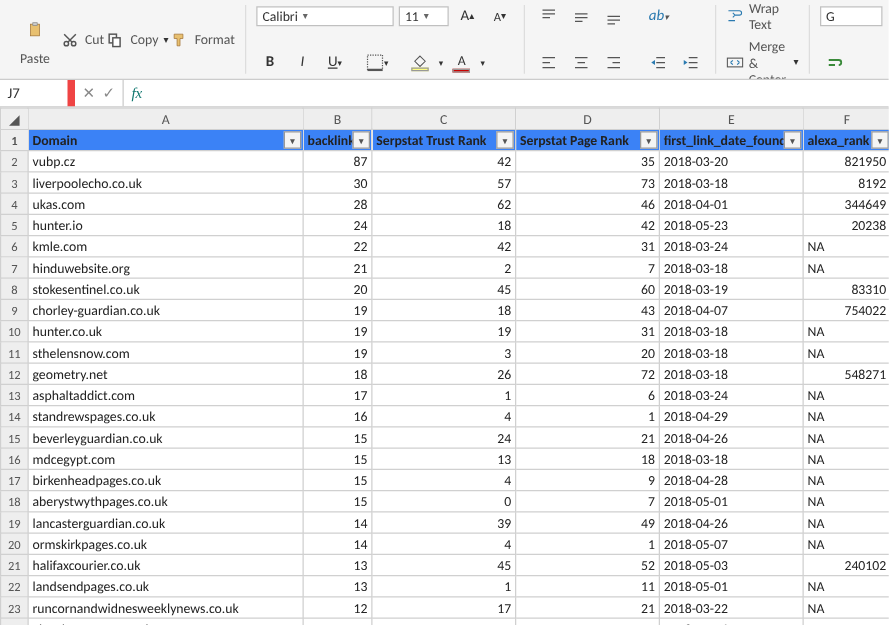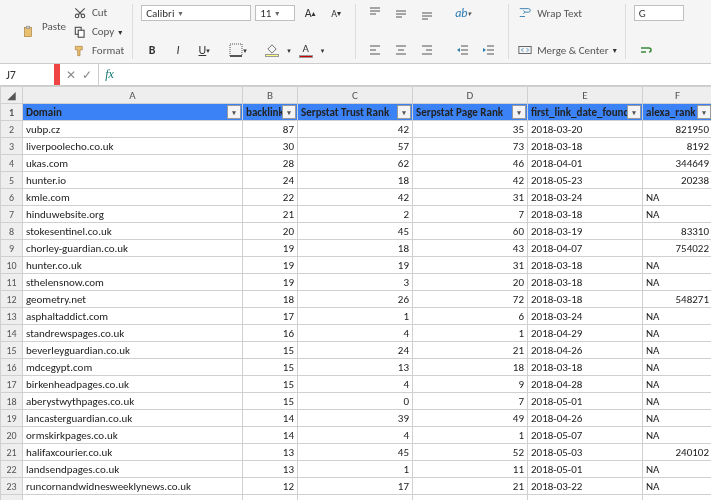--- a/index.html
+++ b/index.html
@@ -5,21 +5,21 @@
   * { box-sizing: border-box; margin: 0; padding: 0; }
   body { font-family: Calibri, -apple-system, "Segoe UI", sans-serif; font-size: 12px; background: #fff; color: #333; overflow: hidden; width: 711px; height: 500px; }
   
   .ribbon { background: #f5f5f5; border-bottom: 1px solid #ccc; height: 64px; display: flex; align-items: stretch; padding: 4px 8px; gap: 8px; overflow: hidden; }
   .rgroup { display: flex; flex-direction: column; justify-content: space-between; border-right: 1px solid #ddd; padding-right: 8px; }
   .rgroup:last-child { border-right: none; }
   .row-h { display: flex; align-items: center; gap: 4px; height: 18px; }
   .ico { display: inline-flex; align-items: center; justify-content: center; width: 16px; height: 16px; }
   .ico svg { width: 14px; height: 14px; }
   .lbl { font-size: 11px; color: #555; }
-  .clip-big { display: flex; flex-direction: row; justify-content: center; padding: 0 6px; }
+  .clip-big { display: flex; flex-direction: column; align-items: center; justify-content: center; padding: 0 6px; }
   .clip-big .ico { width: 28px; height: 28px; }
   .clip-big .lbl { margin-top: 2px; }
   .dd { display: inline-flex; align-items: center; border: 1px solid #c0c0c0; background: #fff; height: 16px; padding: 0 4px; font-size: 11px; gap: 4px; }
   .dd .caret { font-size: 8px; color: #666; }
   .btn { display: inline-flex; align-items: center; justify-content: center; width: 24px; height: 20px; border: 1px solid transparent; cursor: pointer; }
   .btn.sq { width: 22px; }
   .swatch { display: inline-block; width: 12px; height: 12px; background: #c00; border: 1px solid #999; }
   .swatch.fill { background: #ffff80; }
   
   .namebox-row { display: flex; align-items: center; height: 22px; border-bottom: 1px solid #ccc; background: #fff; }
@@ -54,21 +54,21 @@
   <div class="rgroup" style="flex-direction:row;align-items:center;">
     <div class="clip-big">
       <span class="ico">
           <svg viewBox="0 0 24 24">
             <rect x="6" y="4" width="12" height="16" fill="#e8c070" stroke="#a07030"></rect>
             <rect x="9" y="2" width="6" height="4" fill="#ccc" stroke="#888"></rect>
           </svg>
         </span>
       <span class="lbl">Paste</span>
     </div>
-    <div style="display:flex;flex-direction:column;gap:1px;">
+    <div style="display:flex;flex-direction:row;gap:1px;">
       <div class="row-h">
         <span class="ico">
             <svg viewBox="0 0 24 24" stroke="#555" fill="none" stroke-width="2">
               <circle cx="7" cy="17" r="3"></circle>
               <circle cx="17" cy="17" r="3"></circle>
               <path d="M9 15 L20 4 M15 15 L4 4"></path>
             </svg>
           </span>
         <span class="lbl">Cut</span>
       </div>

